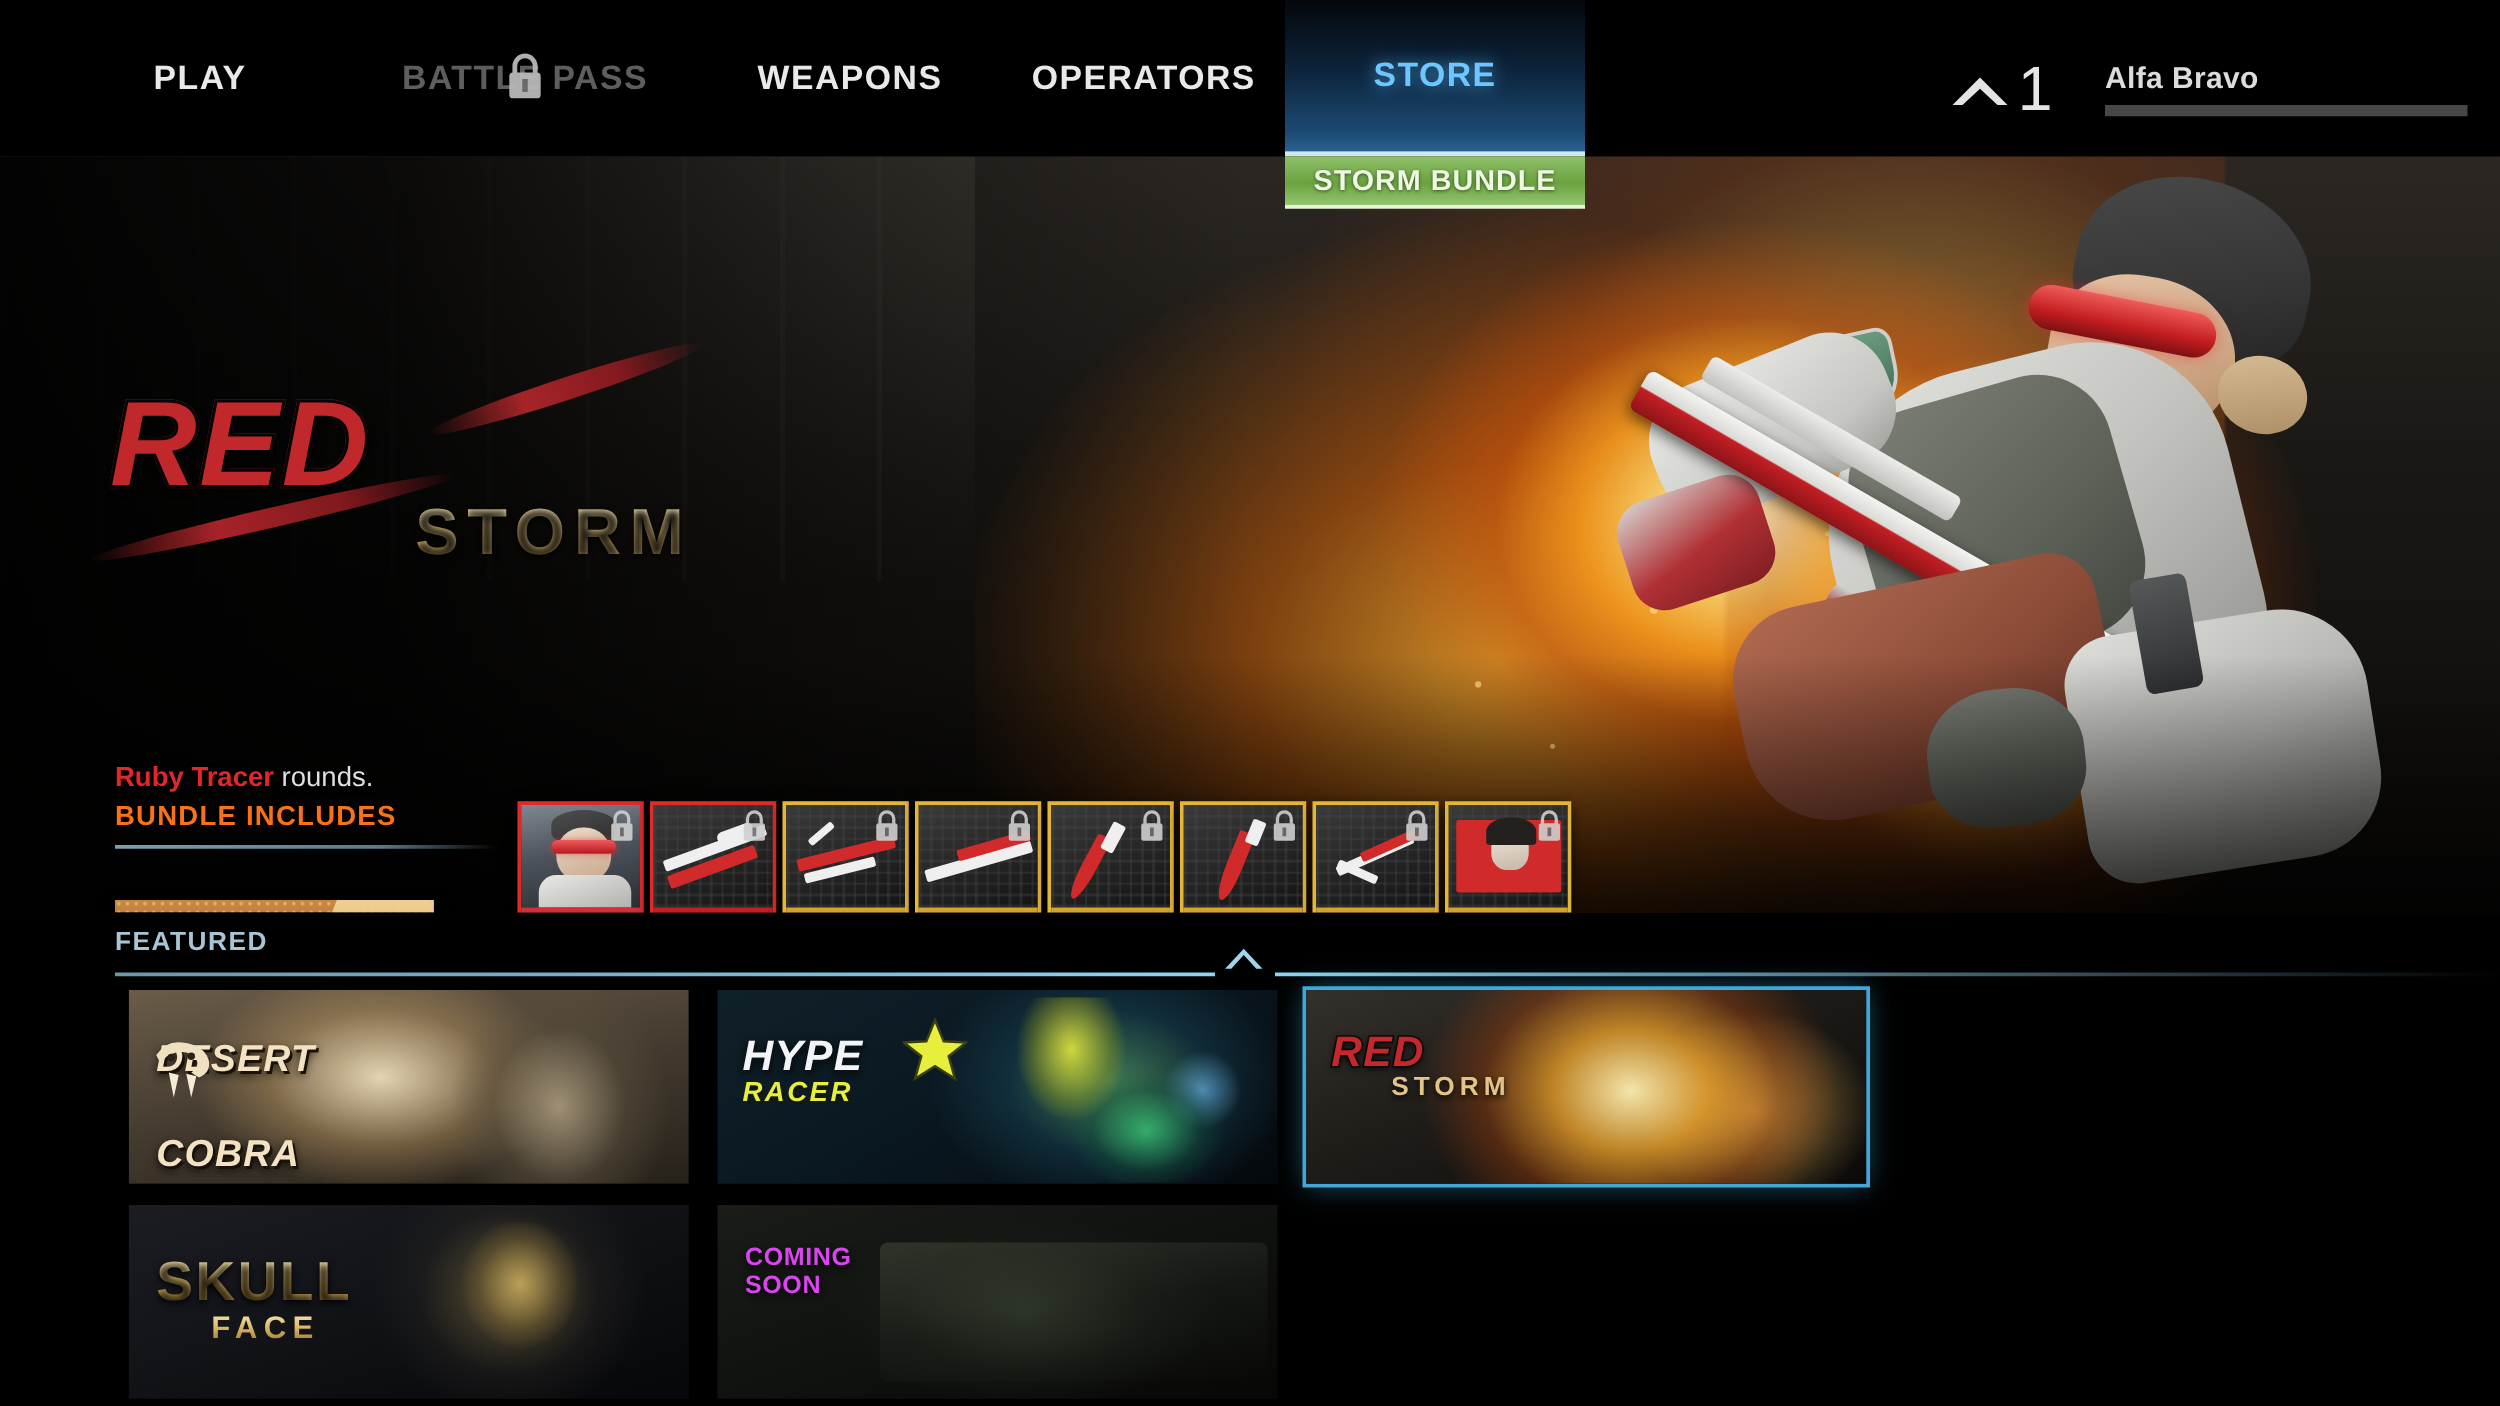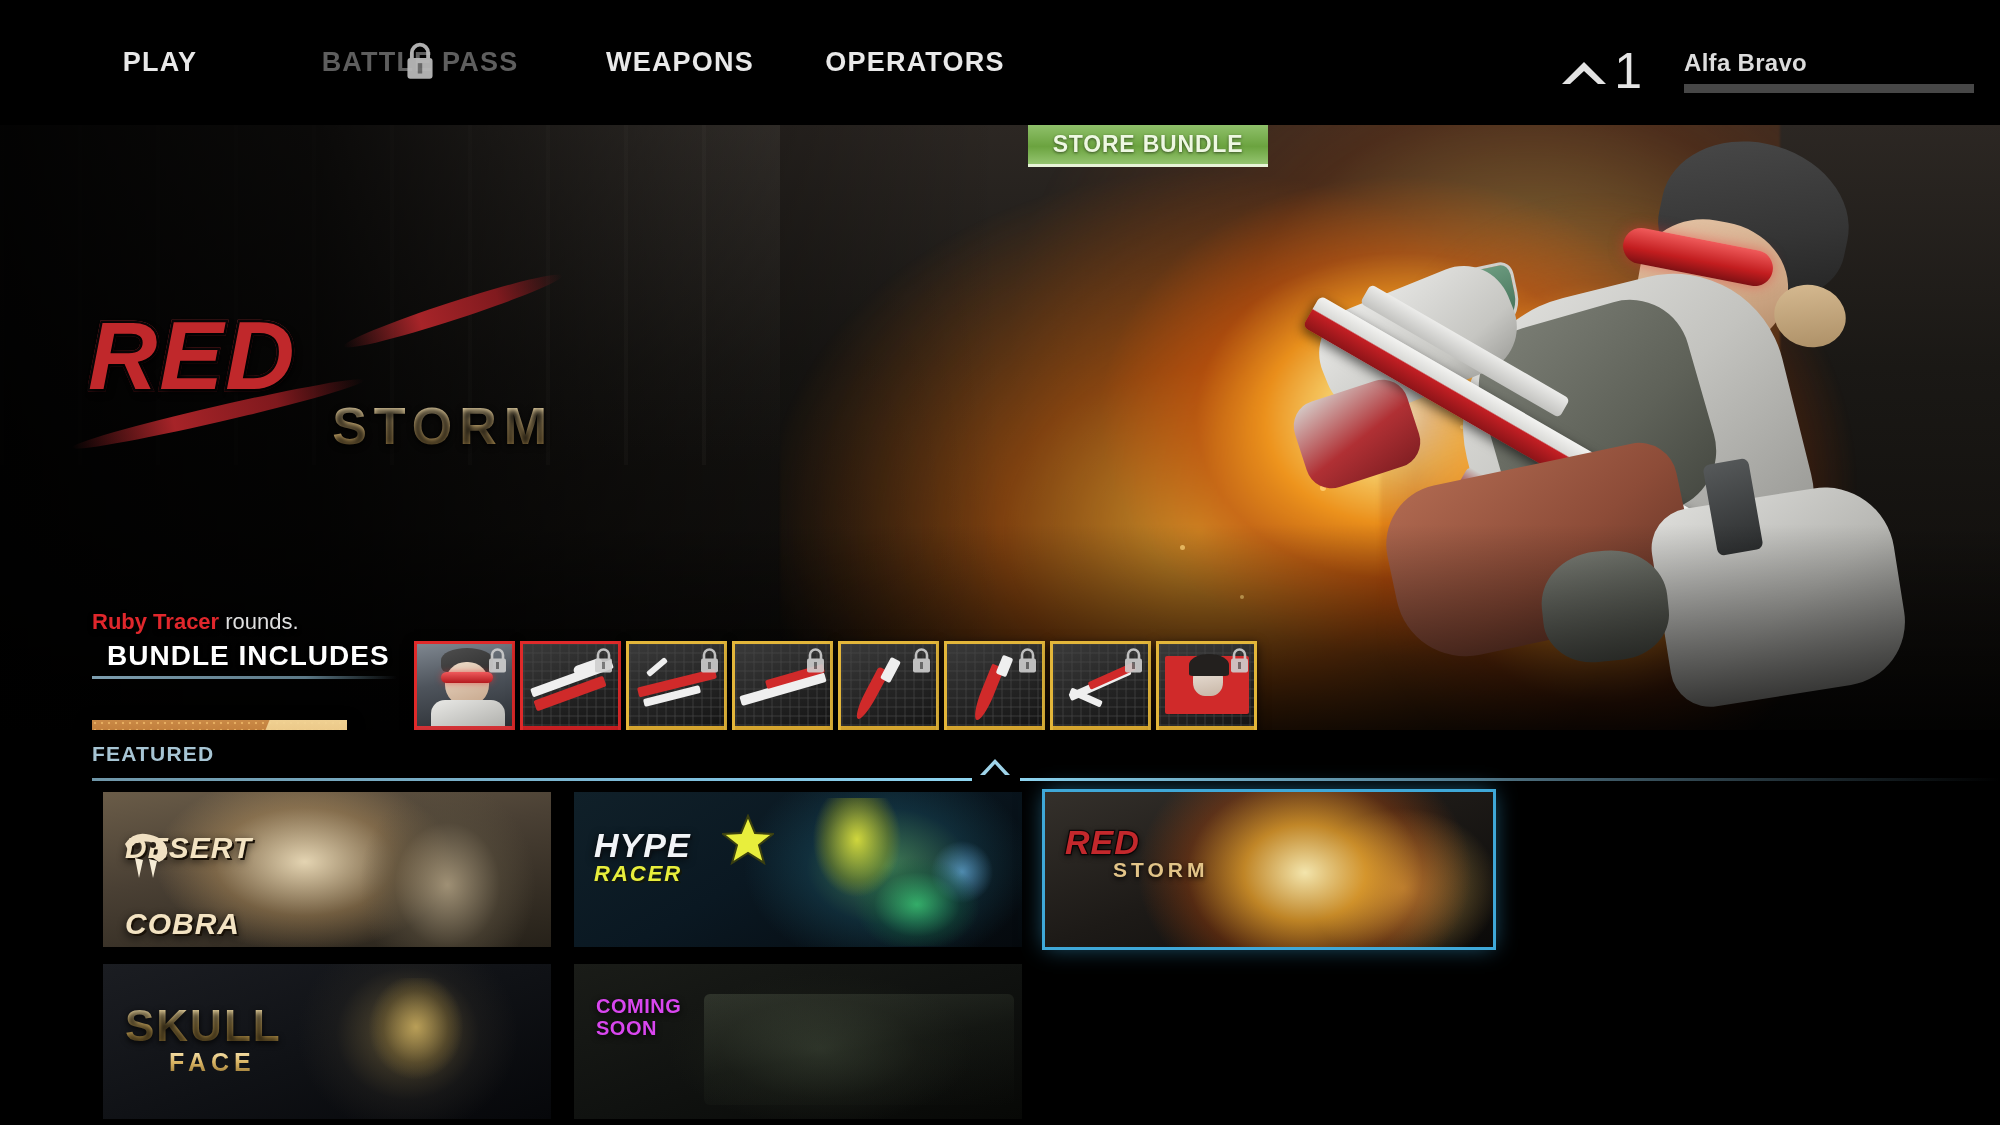--- a/index.html
+++ b/index.html
@@ -125,23 +125,23 @@
   }
 
   
   .desc {
     position:absolute; left:92px; top:452px; width:860px;
     font-size:22px; color:#dfdfdf; line-height:1.35;
     text-shadow:0 2px 5px rgba(0,0,0,.95);
   }
   .desc .ruby { color:#e0272c; font-weight:bold; }
   .bundle-inc {
-    position:absolute; left:107px; top:515px;
-    font-size:28px; font-weight:bold; letter-spacing:1px;
-    color:#ffffff; text-shadow:0 1px 4px rgba(0,0,0,.9);
+    position:absolute; left:92px; top:515px;
+    font-size:22px; font-weight:bold; letter-spacing:1px;
+    color:#f97316; text-shadow:0 1px 4px rgba(0,0,0,.9);
   }
   .bundle-inc-rule {
     position:absolute; left:92px; top:551px; width:305px; height:3px;
     background:linear-gradient(90deg,#7e9fb0 0%,#5c7987 70%,rgba(92,121,135,0) 100%);
   }
 
   
   .open-bundle {
     position:absolute; left:92px; top:595px; width:255px; height:48px;
     background:
@@ -478,40 +478,43 @@
               <rect x="3" y="11.5" width="17" height="14" rx="2" fill="#b9b9b9"></rect>
               <rect x="10" y="15" width="3" height="7" fill="#6e6e6e"></rect>
             </svg></span>
         </div>
         <div class="nav-item" style="left: 570px; width: 220px;">
           <span>WEAPONS</span>
         </div>
         <div class="nav-item" style="left: 800px; width: 230px;">
           <span>OPERATORS</span>
         </div>
+        <div class="nav-item active" style="left: 1028px; width: 240px;">
+          <span>STORE</span>
+        </div>
       </div>
 
     <div class="player-panel">
       <div class="rank-wrap">
         <svg class="rank-chev" viewBox="0 0 52 34">
           <path d="M4 30 L26 8 L48 30 L40 30 L26 17 L12 30 Z" fill="#e3e3e3"></path>
         </svg>
         <div class="rank-num">1</div>
       </div>
       <div class="player-block">
         <div class="player-name">Alfa Bravo</div>
         <div class="xp-bar">
           <div class="xp-fill" id="xp-fill" style="width: 0%;"></div>
         </div>
       </div>
     </div>
   </div>
 
   <div class="free-bundle">
-    <span>STORE BUNDLE</span>
+    <span>STORM BUNDLE</span>
   </div>
 
   <div class="featured-sec">
     <div class="featured-title">FEATURED</div>
     <div class="featured-rule"></div>
     <div class="featured-rule2"></div>
     <svg class="collapse-chev" viewBox="0 0 34 24">
       <path d="M2 21 L17 5 L32 21 L27 21 L17 10 L7 21 Z" fill="#9fd4ea"></path>
     </svg>
 

